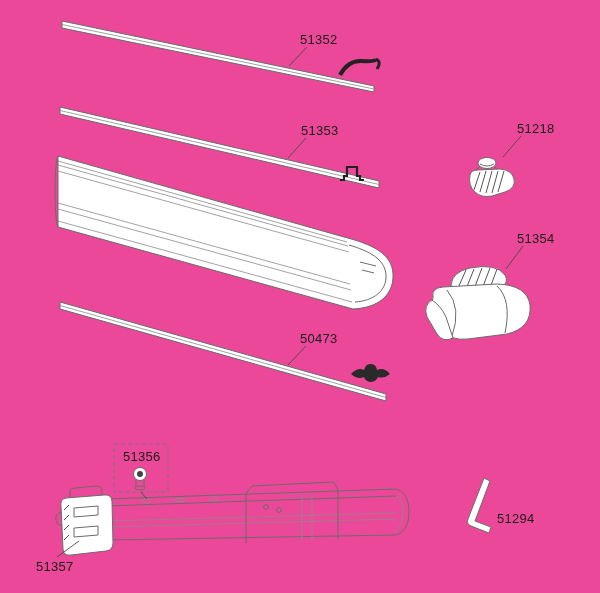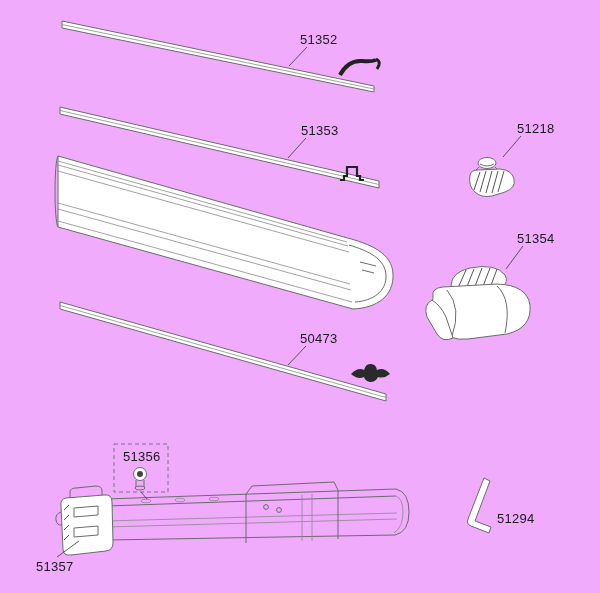--- a/index.html
+++ b/index.html
@@ -1,19 +1,19 @@
 <!DOCTYPE html>
 <html><head>
 <meta charset="utf-8">
 <style>
   html,body{margin:0;padding:0;background:#ffffff;}
   .stage{
     position:relative;
     width:600px;height:593px;
-    background:#f0abfc;
+    background:#ec4899;
     overflow:hidden;
     font-family:"Liberation Sans", sans-serif;
   }
   svg{display:block;}
   svg text{
     font-family:"Liberation Sans", sans-serif;
     font-size:13px;
     fill:#1a1a1a;
     letter-spacing:0.3px;
   }

